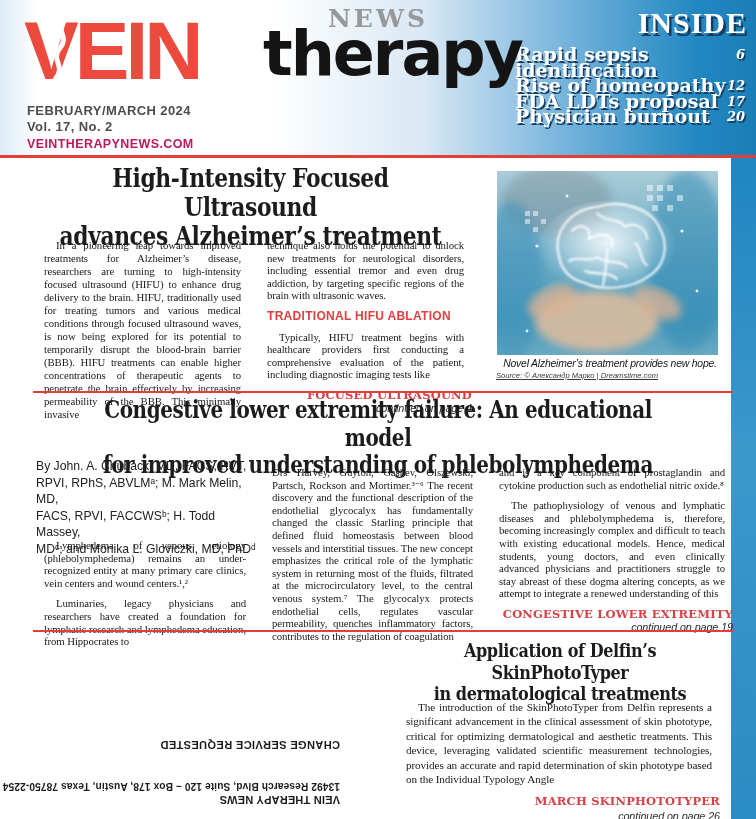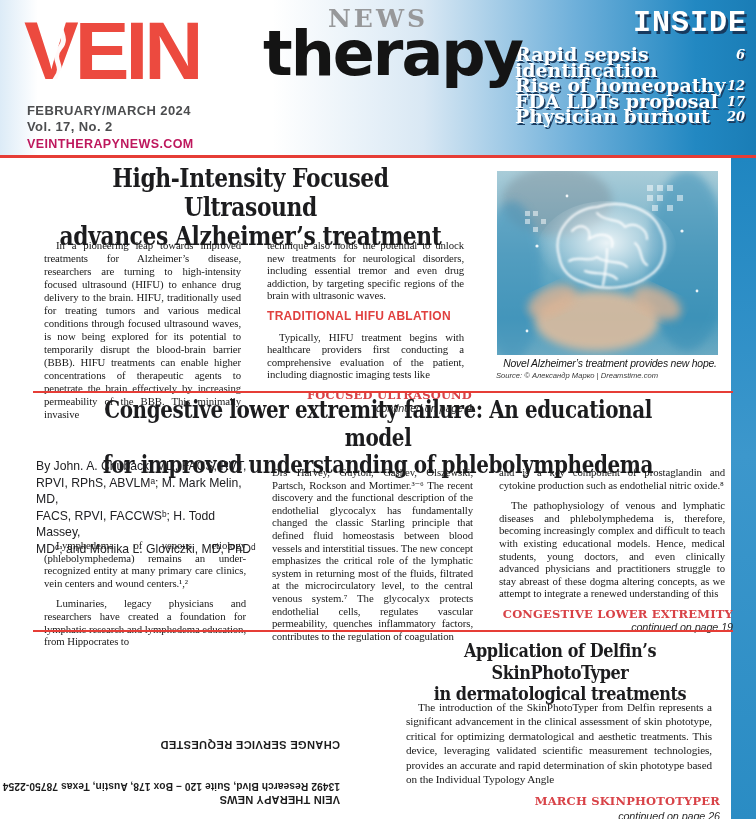--- a/index.html
+++ b/index.html
@@ -20,21 +20,21 @@
   .logo-news{left:328px;top:4px;font-size:25px;font-weight:bold;letter-spacing:3px;color:#97989a;z-index:1;
     font-family:"DejaVu Serif","Liberation Serif",serif;}
   .squiggle{left:34px;top:16px;z-index:3;}
 
   .issue-block{left:27px;top:103px;color:#4c4d4f;z-index:2;}
   .issue-block .d{font-size:13px;font-weight:bold;letter-spacing:.4px;line-height:16px;}
   .issue-web{font-size:12.5px;font-weight:bold;letter-spacing:.4px;color:#be185d;margin-top:2px;}
   .tagline{left:158px;top:135px;width:590px;text-align:center;font-style:italic;font-size:14.5px;color:#4e5257;z-index:2;}
 
   
-  .inside-title{left:520px;top:6px;width:227px;text-align:right;font-family:Liberation Mono, monospace;
+  .inside-title{left:520px;top:6px;width:227px;text-align:right;font-family:Liberation Serif, serif;
     font-weight:bold;font-size:30px;color:#ffffff;text-shadow:2.5px 2.5px 0 #173a5e;letter-spacing:1px;}
   .inside-items{left:515px;top:47px;width:230px;}
   .inside-row{display:flex;justify-content:space-between;line-height:15.6px;
     font-family:"DejaVu Serif","Liberation Serif",serif;font-weight:bold;color:#ffffff;text-shadow:1.5px 1.5px 0 #1b3c60;}
   .inside-row .lb{font-size:19px;}
   .inside-row .pg{font-size:13px;font-style:italic;}
 
   
   .rule{background:#e63d36;z-index:4;}
 
@@ -59,21 +59,21 @@
   .subhead{font-family:"Liberation Sans","DejaVu Sans",sans-serif;font-weight:bold;font-size:12px;letter-spacing:.3px;
     color:#e0403f;margin:7px 0 4px 0;text-align:left;text-indent:0;}
 
   .jump{text-align:right;margin-top:7px;}
   .jump .jt{font-family:"DejaVu Serif","Liberation Serif",serif;font-weight:bold;font-size:11.5px;letter-spacing:.2px;color:#d84247;}
   .jump .jc{font-style:italic;font-size:10.8px;color:#2a2a2a;font-family:"Liberation Sans","DejaVu Sans",sans-serif;}
 
   
   .photo{left:497px;top:171px;width:221px;height:184px;overflow:hidden;}
   .caption{left:496px;top:358px;width:228px;font-size:10.4px;font-weight:normal;font-style:italic;color:#161616;letter-spacing:-.2px;text-align:center;}
-  .source{left:496px;top:371px;width:228px;font-size:7.6px;font-style:italic;color:#3a3a3a;}
+  .source{left:496px;top:371px;width:228px;font-size:7.6px;font-style:italic;color:#3a3a3a;text-decoration:underline;}
 
   
   .mailing{left:2px;top:738px;width:338px;transform:rotate(180deg);color:#1c1c1c;}
   .mailing .m1{font-size:11px;font-weight:bold;line-height:13px;letter-spacing:.2px;}
   .mailing .m2{font-size:10.2px;font-weight:bold;line-height:13px;letter-spacing:.1px;}
   .mailing .m3{font-size:11px;font-weight:bold;line-height:13px;letter-spacing:.4px;margin-top:29px;}
 </style>
 </head>
 <body>
 

